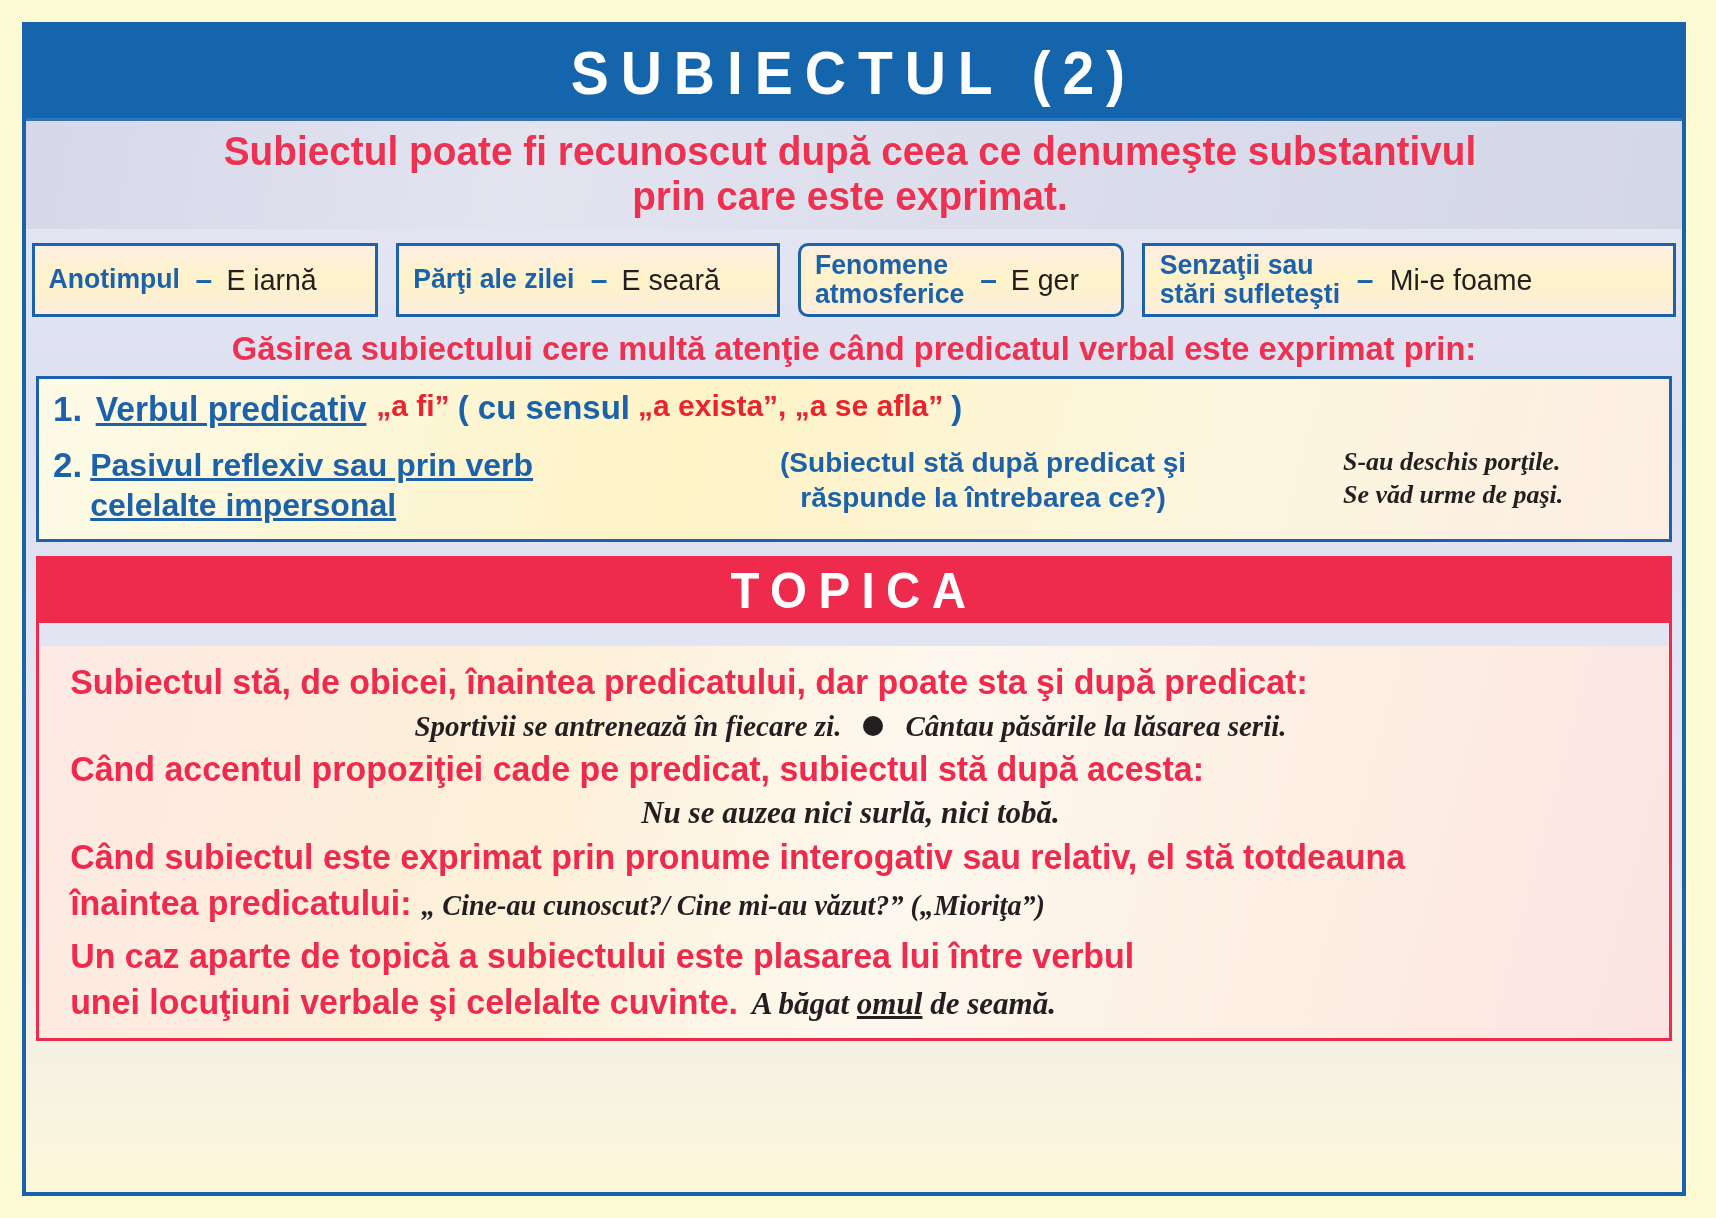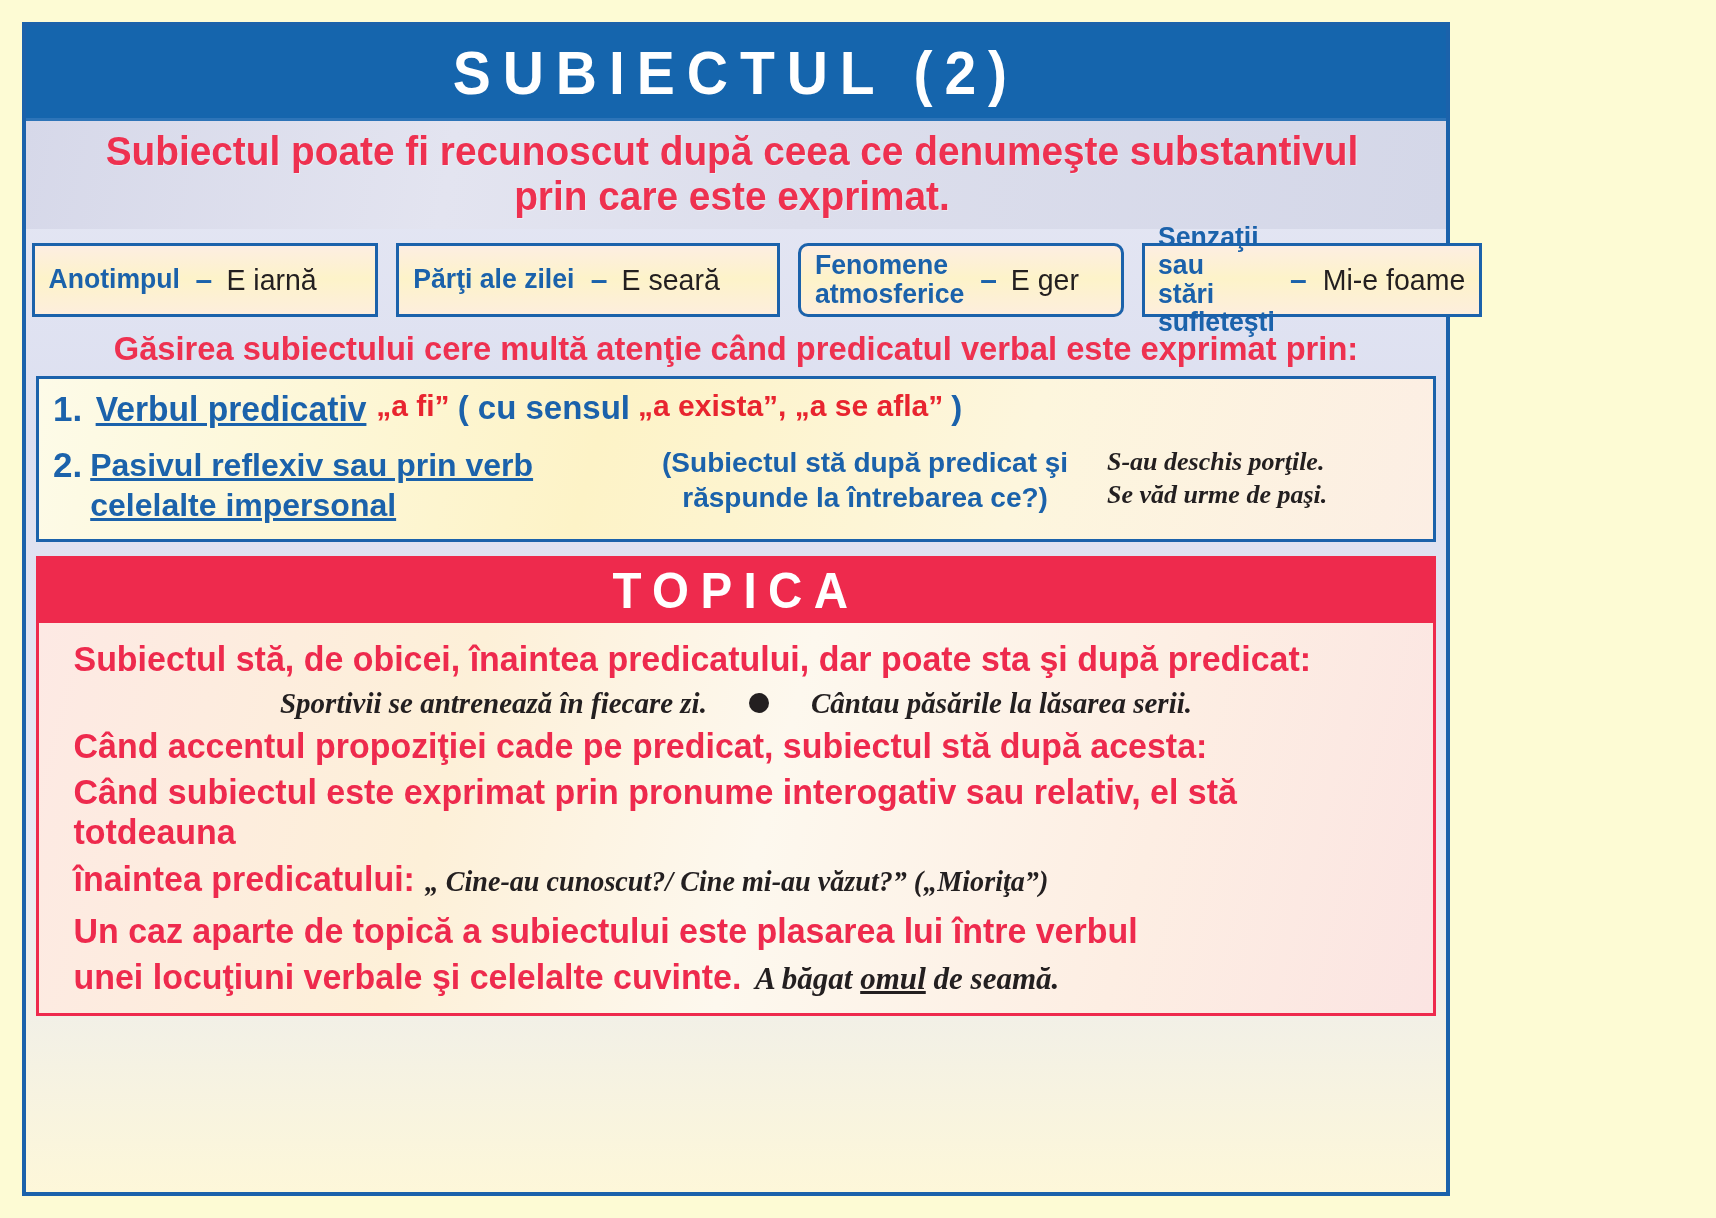--- a/index.html
+++ b/index.html
@@ -5,21 +5,21 @@
   html,body{margin:0;padding:0;}
   body{
     width:1716px;height:1218px;
     background:#fdfbd4;
     font-family:"Liberation Sans", sans-serif;
     overflow:hidden;
   }
   .page{
     position:absolute;
     left:22px;top:22px;
-    width:1428px;height:1174px;
+    width:1664px;height:1174px;
     border:4px solid #1b62ab;
     box-sizing:border-box;
     background:linear-gradient(180deg,#e9ebf5 0%,#dcdff0 35%,#e7e9f4 70%,#fdf7d9 100%);
   }
   
   .title-bar{
     background:#1565ad;
     height:92px;
     display:flex;align-items:center;justify-content:center;
     border-bottom:3px solid #2d74b8;
@@ -158,35 +158,36 @@
     height:64px;
     display:flex;align-items:center;justify-content:center;
   }
   .topica-bar .t{
     color:#fff;font-weight:bold;font-size:50px;letter-spacing:12px;
     font-family:"Liberation Sans Narrow","Liberation Sans",sans-serif;
     transform:scaleX(0.95);
   }
   .topica-body{
     background:linear-gradient(105deg,#fde9e4 0%,#fdf0d8 30%,#fdf8ee 52%,#fdeee3 78%,#fbe4e2 100%);
-    padding:10px 14px 14px 14px;
+    padding:10px 14px 14px 7px;
+    margin-top:23px;
   }
   .redline{
     color:#ee2a4d;font-weight:bold;font-size:35px;line-height:1.15;
     font-family:"Liberation Sans Narrow","Liberation Sans",sans-serif;
     transform:scaleX(0.97);
     margin:6px 0 2px 0;
   }
   .blackital{
     color:#231f20;font-weight:bold;font-style:italic;font-size:31px;
     font-family:"Liberation Serif",serif;
     text-align:center;margin:6px 0;
   }
   .ex-row{
-    display:flex;align-items:center;justify-content:center;gap:42px;
+    display:flex;align-items:center;justify-content:center;gap:22px;
     margin:8px 0 4px 0;
   }
   .bullet{
     width:20px;height:20px;border-radius:50%;background:#231f20;
     display:inline-block;
   }
   .inline-ital{
     color:#231f20;font-weight:bold;font-style:italic;font-size:29px;
     font-family:"Liberation Serif",serif;
   }
@@ -277,20 +278,21 @@
 
       <div class="redline">Subiectul stă, de obicei, înaintea predicatului, dar poate sta şi după predicat:</div>
 
       <div class="ex-row">
         <span class="inline-ital">Sportivii se antrenează în fiecare zi.</span>
         <span class="bullet"></span>
         <span class="inline-ital">Cântau păsările la lăsarea serii.</span>
       </div>
 
       <div class="redline">Când accentul propoziţiei cade pe predicat, subiectul stă după acesta:</div>
+      <div class="blackital">Nu se auzea nici surlă, nici tobă.</div>
 
       <div class="redline">Când subiectul este exprimat prin pronume interogativ sau relativ, el stă totdeauna</div>
       <div class="redline" style="display:flex;align-items:baseline;gap:10px;">
         <span>înaintea predicatului:</span>
         <span class="inline-ital">„ Cine-au cunoscut?/  Cine mi-au văzut?” („Mioriţa”)</span>
       </div>
 
       <div class="redline" style="margin-top:12px;">Un caz aparte de topică a subiectului este plasarea lui între verbul</div>
       <div class="redline" style="display:flex;align-items:baseline;gap:14px;">
         <span>unei locuţiuni verbale şi celelalte cuvinte.</span>

